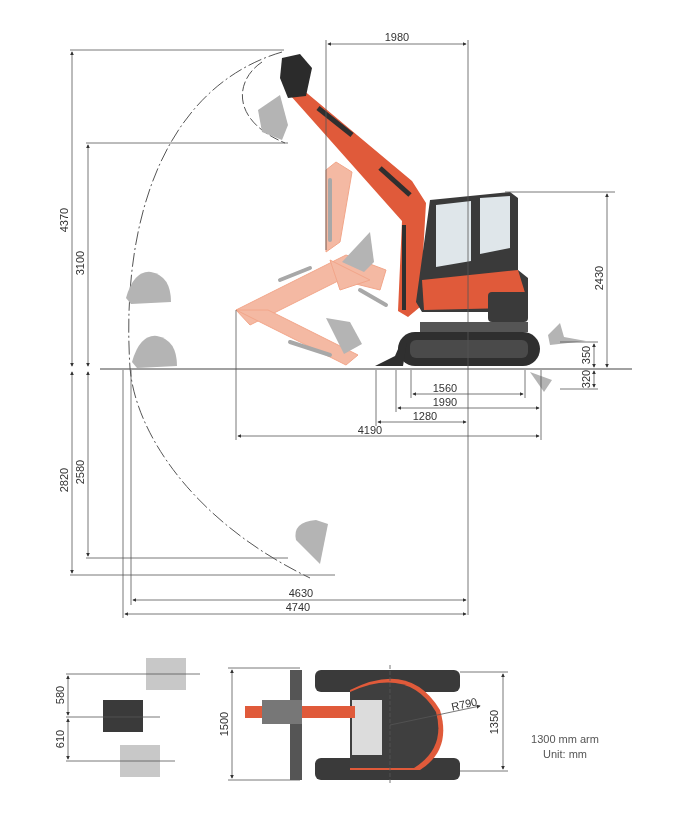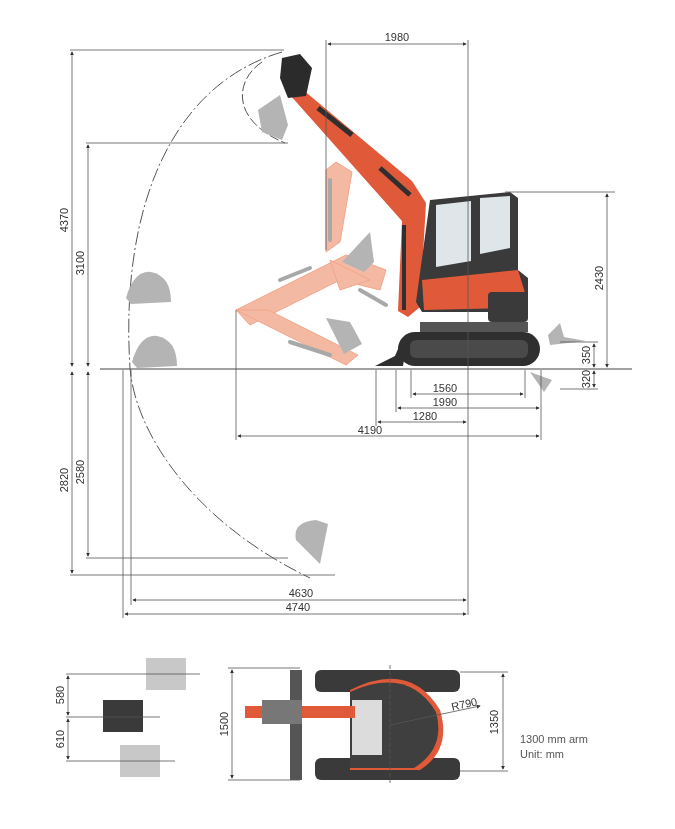--- a/index.html
+++ b/index.html
@@ -1,19 +1,19 @@
 <!DOCTYPE html>
 <html><head>
 <meta charset="utf-8">
 <style>
   html,body{margin:0;padding:0;background:#fff;}
   body{width:675px;height:829px;position:relative;overflow:hidden;font-family:"Liberation Sans",sans-serif;}
   svg{position:absolute;left:0;top:0;}
   .dim{font-family:"Liberation Sans",sans-serif;font-size:11px;fill:#333;}
-  .note{position:absolute;font-size:11px;color:#555;line-height:15px;text-align:left;}
+  .note{position:absolute;font-size:11px;color:#555;line-height:15px;text-align:center;}
 </style>
 </head>
 <body>
 
 <svg width="675" height="829" viewBox="0 0 675 829">
   <defs>
     <marker id="ar" viewBox="0 0 6 6" refX="5" refY="3" markerWidth="5" markerHeight="5" orient="auto-start-reverse">
       <path d="M0,0 L6,3 L0,6 z" fill="#333"></path>
     </marker>
   </defs>

